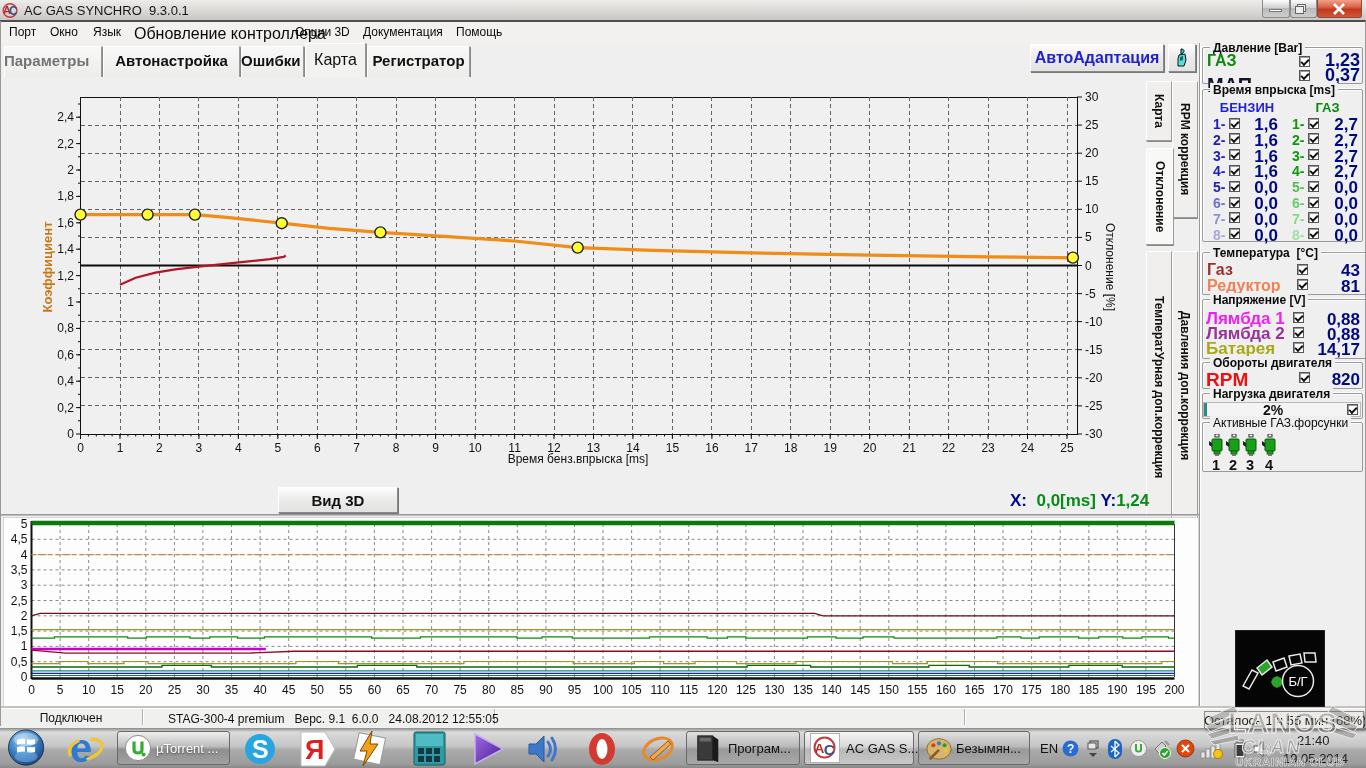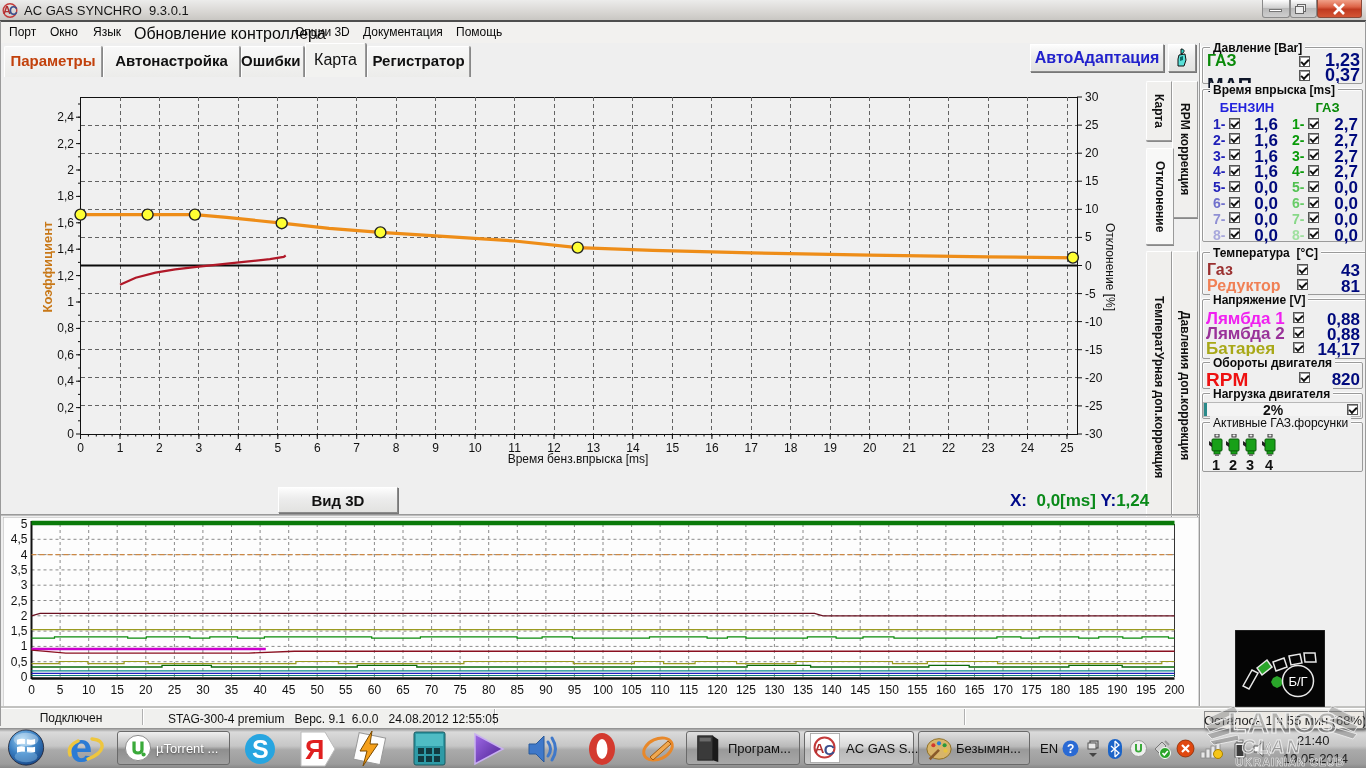--- a/index.html
+++ b/index.html
@@ -32,21 +32,21 @@
 <div class="abs" style="left:0;top:22px;width:1366px;height:21px;background:#f2f1ef"></div>
 <div class="abs" style="left:9px;top:25px;font-size:12px;color:#0a0a0a">Порт</div>
 <div class="abs" style="left:50px;top:25px;font-size:12px;color:#0a0a0a">Окно</div>
 <div class="abs" style="left:93px;top:25px;font-size:12px;color:#0a0a0a">Язык</div>
 <div class="abs" style="left:134px;top:25px;font-size:16px;color:#0a0a0a">Обновление контроллера</div>
 <div class="abs" style="left:295px;top:25px;font-size:12px;color:#0a0a0a">Опции 3D</div>
 <div class="abs" style="left:363px;top:25px;font-size:12px;color:#0a0a0a">Документация</div>
 <div class="abs" style="left:456px;top:25px;font-size:12px;color:#0a0a0a">Помощь</div>
 <div class="abs" style="left:0;top:43px;width:1366px;height:34px;background:#efefef"></div>
 <div class="abs" style="left:4px;top:46px;width:98px;height:31px;background:linear-gradient(#f8f8f8,#ececea);border:1px solid #9a9a9a;border-bottom:none;border-top-color:#fff;border-left-color:#fff;box-shadow:1px 0 0 #888;border-radius:2px 2px 0 0"></div>
-<div class="abs" style="left:4px;top:52px;width:98px;text-align:center;font-size:15px;font-weight:bold;color:#c2410c">Параметры</div>
+<div class="abs" style="left:4px;top:52px;width:98px;font-size:15px;font-weight:bold;color:#737373">Параметры</div>
 <div class="abs" style="left:103px;top:46px;width:137px;height:31px;background:linear-gradient(#f8f8f8,#ececea);border:1px solid #9a9a9a;border-bottom:none;border-top-color:#fff;border-left-color:#fff;box-shadow:1px 0 0 #888;border-radius:2px 2px 0 0"></div>
 <div class="abs" style="left:103px;top:52px;width:137px;text-align:center;font-size:15px;font-weight:bold;color:#111">Автонастройка</div>
 <div class="abs" style="left:241px;top:46px;width:63px;height:31px;background:linear-gradient(#f8f8f8,#ececea);border:1px solid #9a9a9a;border-bottom:none;border-top-color:#fff;border-left-color:#fff;box-shadow:1px 0 0 #888;border-radius:2px 2px 0 0"></div>
 <div class="abs" style="left:241px;top:52px;width:84px;text-align:left;font-size:15px;font-weight:bold;color:#111">Ошибки</div>
 <div class="abs" style="left:305px;top:43px;width:61px;height:34px;background:#f2f2f0;border:1px solid #9a9a9a;border-bottom:none;border-top-color:#fff;border-left-color:#fff;box-shadow:1px 0 0 #888;border-radius:2px 2px 0 0"></div>
 <div class="abs" style="left:305px;top:51px;width:61px;text-align:center;font-size:16px;color:#111">Карта</div>
 <div class="abs" style="left:367px;top:46px;width:103px;height:31px;background:linear-gradient(#f8f8f8,#ececea);border:1px solid #9a9a9a;border-bottom:none;border-top-color:#fff;border-left-color:#fff;box-shadow:1px 0 0 #888;border-radius:2px 2px 0 0"></div>
 <div class="abs" style="left:367px;top:52px;width:103px;text-align:center;font-size:15px;font-weight:bold;color:#111">Регистратор</div>
 <div class="tbtn" style="left:1030px;top:44px;width:134px;height:28px"></div>
 <div class="abs" style="left:1030px;top:49px;width:134px;text-align:center;font-size:16px;font-weight:bold;color:#2222cc">АвтоАдаптация</div>

